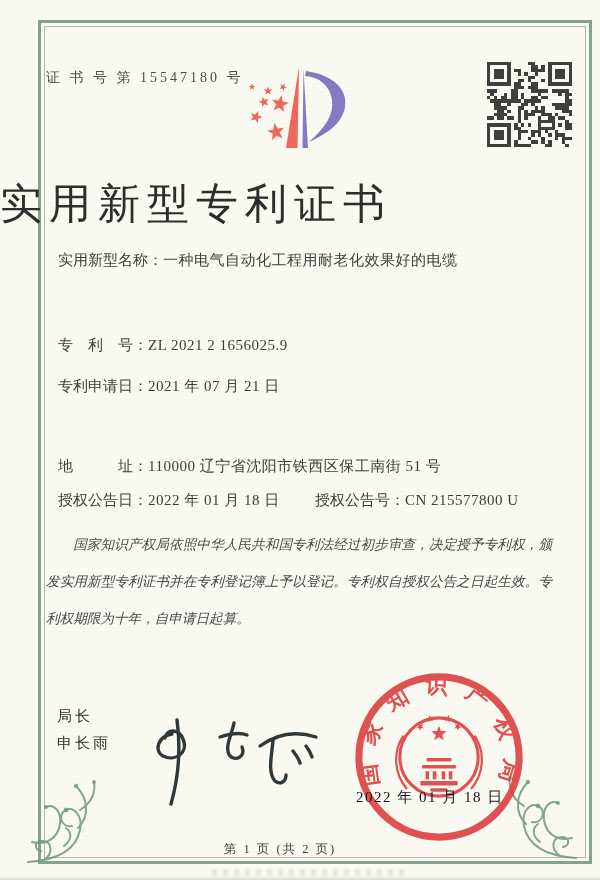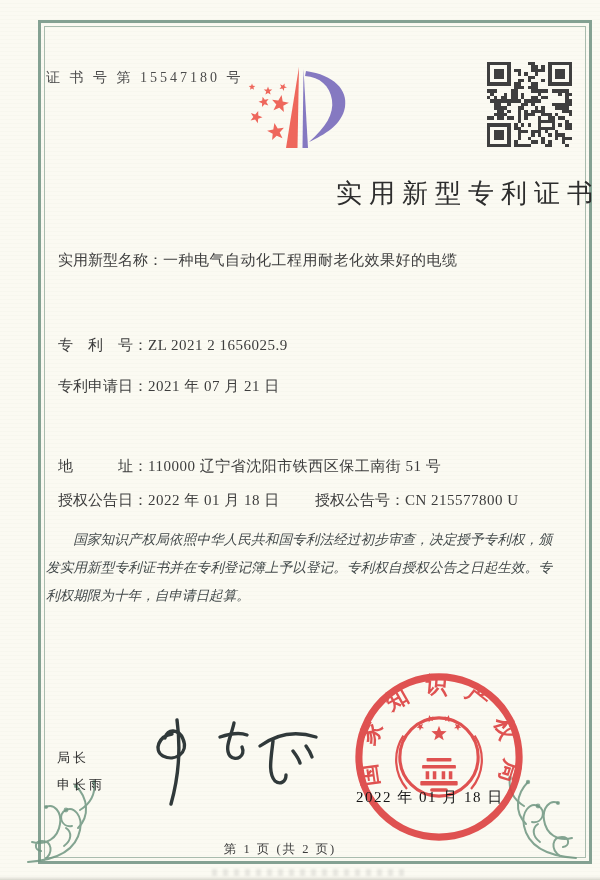--- a/index.html
+++ b/index.html
@@ -11,33 +11,33 @@
     color:#3a3a3a;
   }
   
   .frame{position:absolute;left:38px;top:20px;width:548px;height:838px;
     border:3px solid #84a192;}
   .frame-inner{position:absolute;left:3px;top:3px;right:3px;bottom:3px;
     border:1px solid #a9bcae;}
   .cert-number{position:absolute;left:46px;top:69px;font-size:14px;letter-spacing:3px;color:#4c4c4c;}
   .logo{position:absolute;left:232px;top:54px;width:140px;height:112px;}
   .qr{position:absolute;left:487px;top:62px;width:85px;height:85px;}
-  .title{position:absolute;left:0;top:176px;width:100%;text-align:right;
-    font-size:26px;letter-spacing:7px;color:#2d2d2d;font-weight:500;}
+  .title{position:absolute;left:0;top:176px;width:100%;text-align:left;
+    font-size:42px;letter-spacing:7px;color:#2d2d2d;font-weight:500;}
   .row{position:absolute;left:58px;font-size:15px;color:#3d3d3d;white-space:nowrap;}
   .row .lab{display:inline-block;}
   .row .val{letter-spacing:.5px;}
   .row2-pair{position:absolute;left:0;top:0;white-space:nowrap;}
   .paras{position:absolute;left:46px;top:526px;width:506px;
-    font-size:13.6px;line-height:28px;color:#42494a;text-align:justify;
+    font-size:13.6px;line-height:37px;color:#42494a;text-align:justify;
     font-style:italic;}
   .paras p{margin:0;text-indent:2em;}
-  .officer{position:absolute;left:57px;top:744px;
+  .officer{position:absolute;left:57px;top:702px;
     font-family:"Liberation Sans","DejaVu Sans",sans-serif;
-    font-size:13px;color:#2f2f2f;letter-spacing:3px;line-height:27px;}
+    font-size:15px;color:#2f2f2f;letter-spacing:3px;line-height:27px;}
   .signature{position:absolute;left:132px;top:710px;width:200px;height:100px;}
   .seal{position:absolute;left:350px;top:668px;width:178px;height:178px;opacity:.92;}
   .seal-date{position:absolute;left:356px;top:788px;font-size:15px;color:#151515;
     letter-spacing:1.5px;font-weight:500;z-index:5;}
   .footer{position:absolute;left:0;top:841px;width:560px;text-align:center;
     font-size:12.5px;letter-spacing:2px;color:#3c3c3c;}
   .ornament{position:absolute;width:100px;height:92px;}
   .orn-left{left:24px;top:776px;}
   .orn-right{left:480px;top:772px;transform:scaleX(-1);}
   .ghost-text{position:absolute;left:212px;top:869px;width:196px;height:7px;

